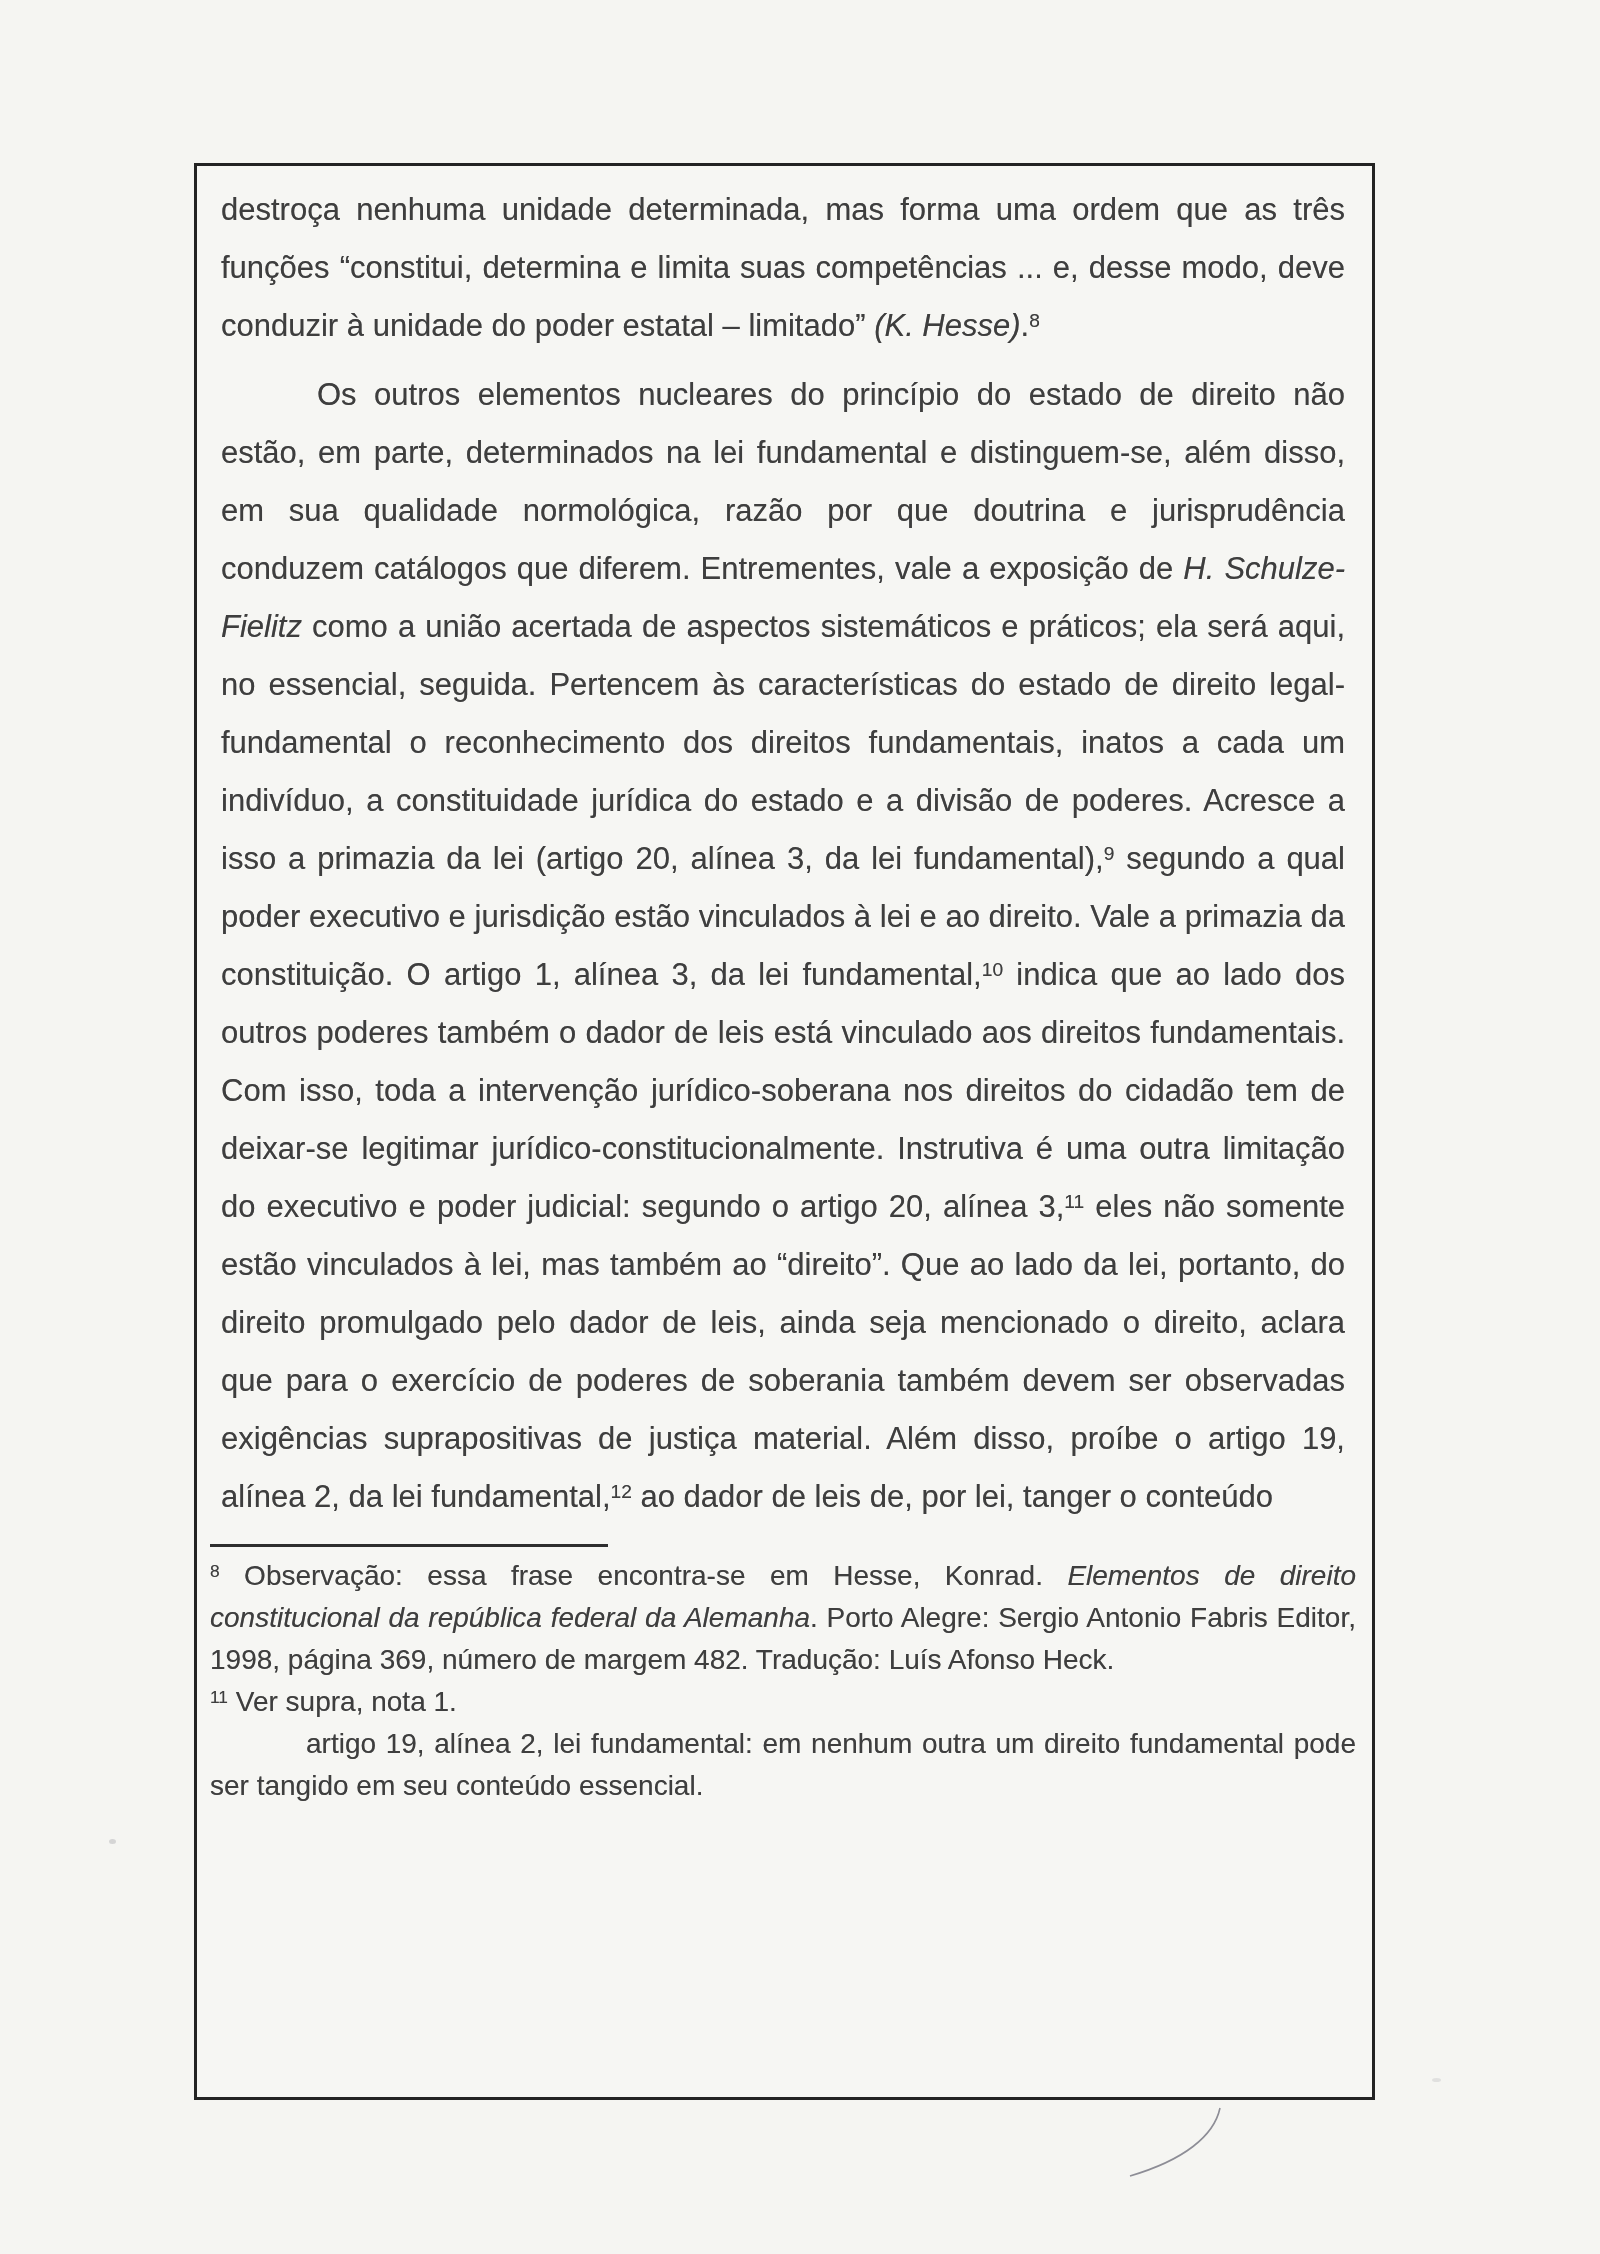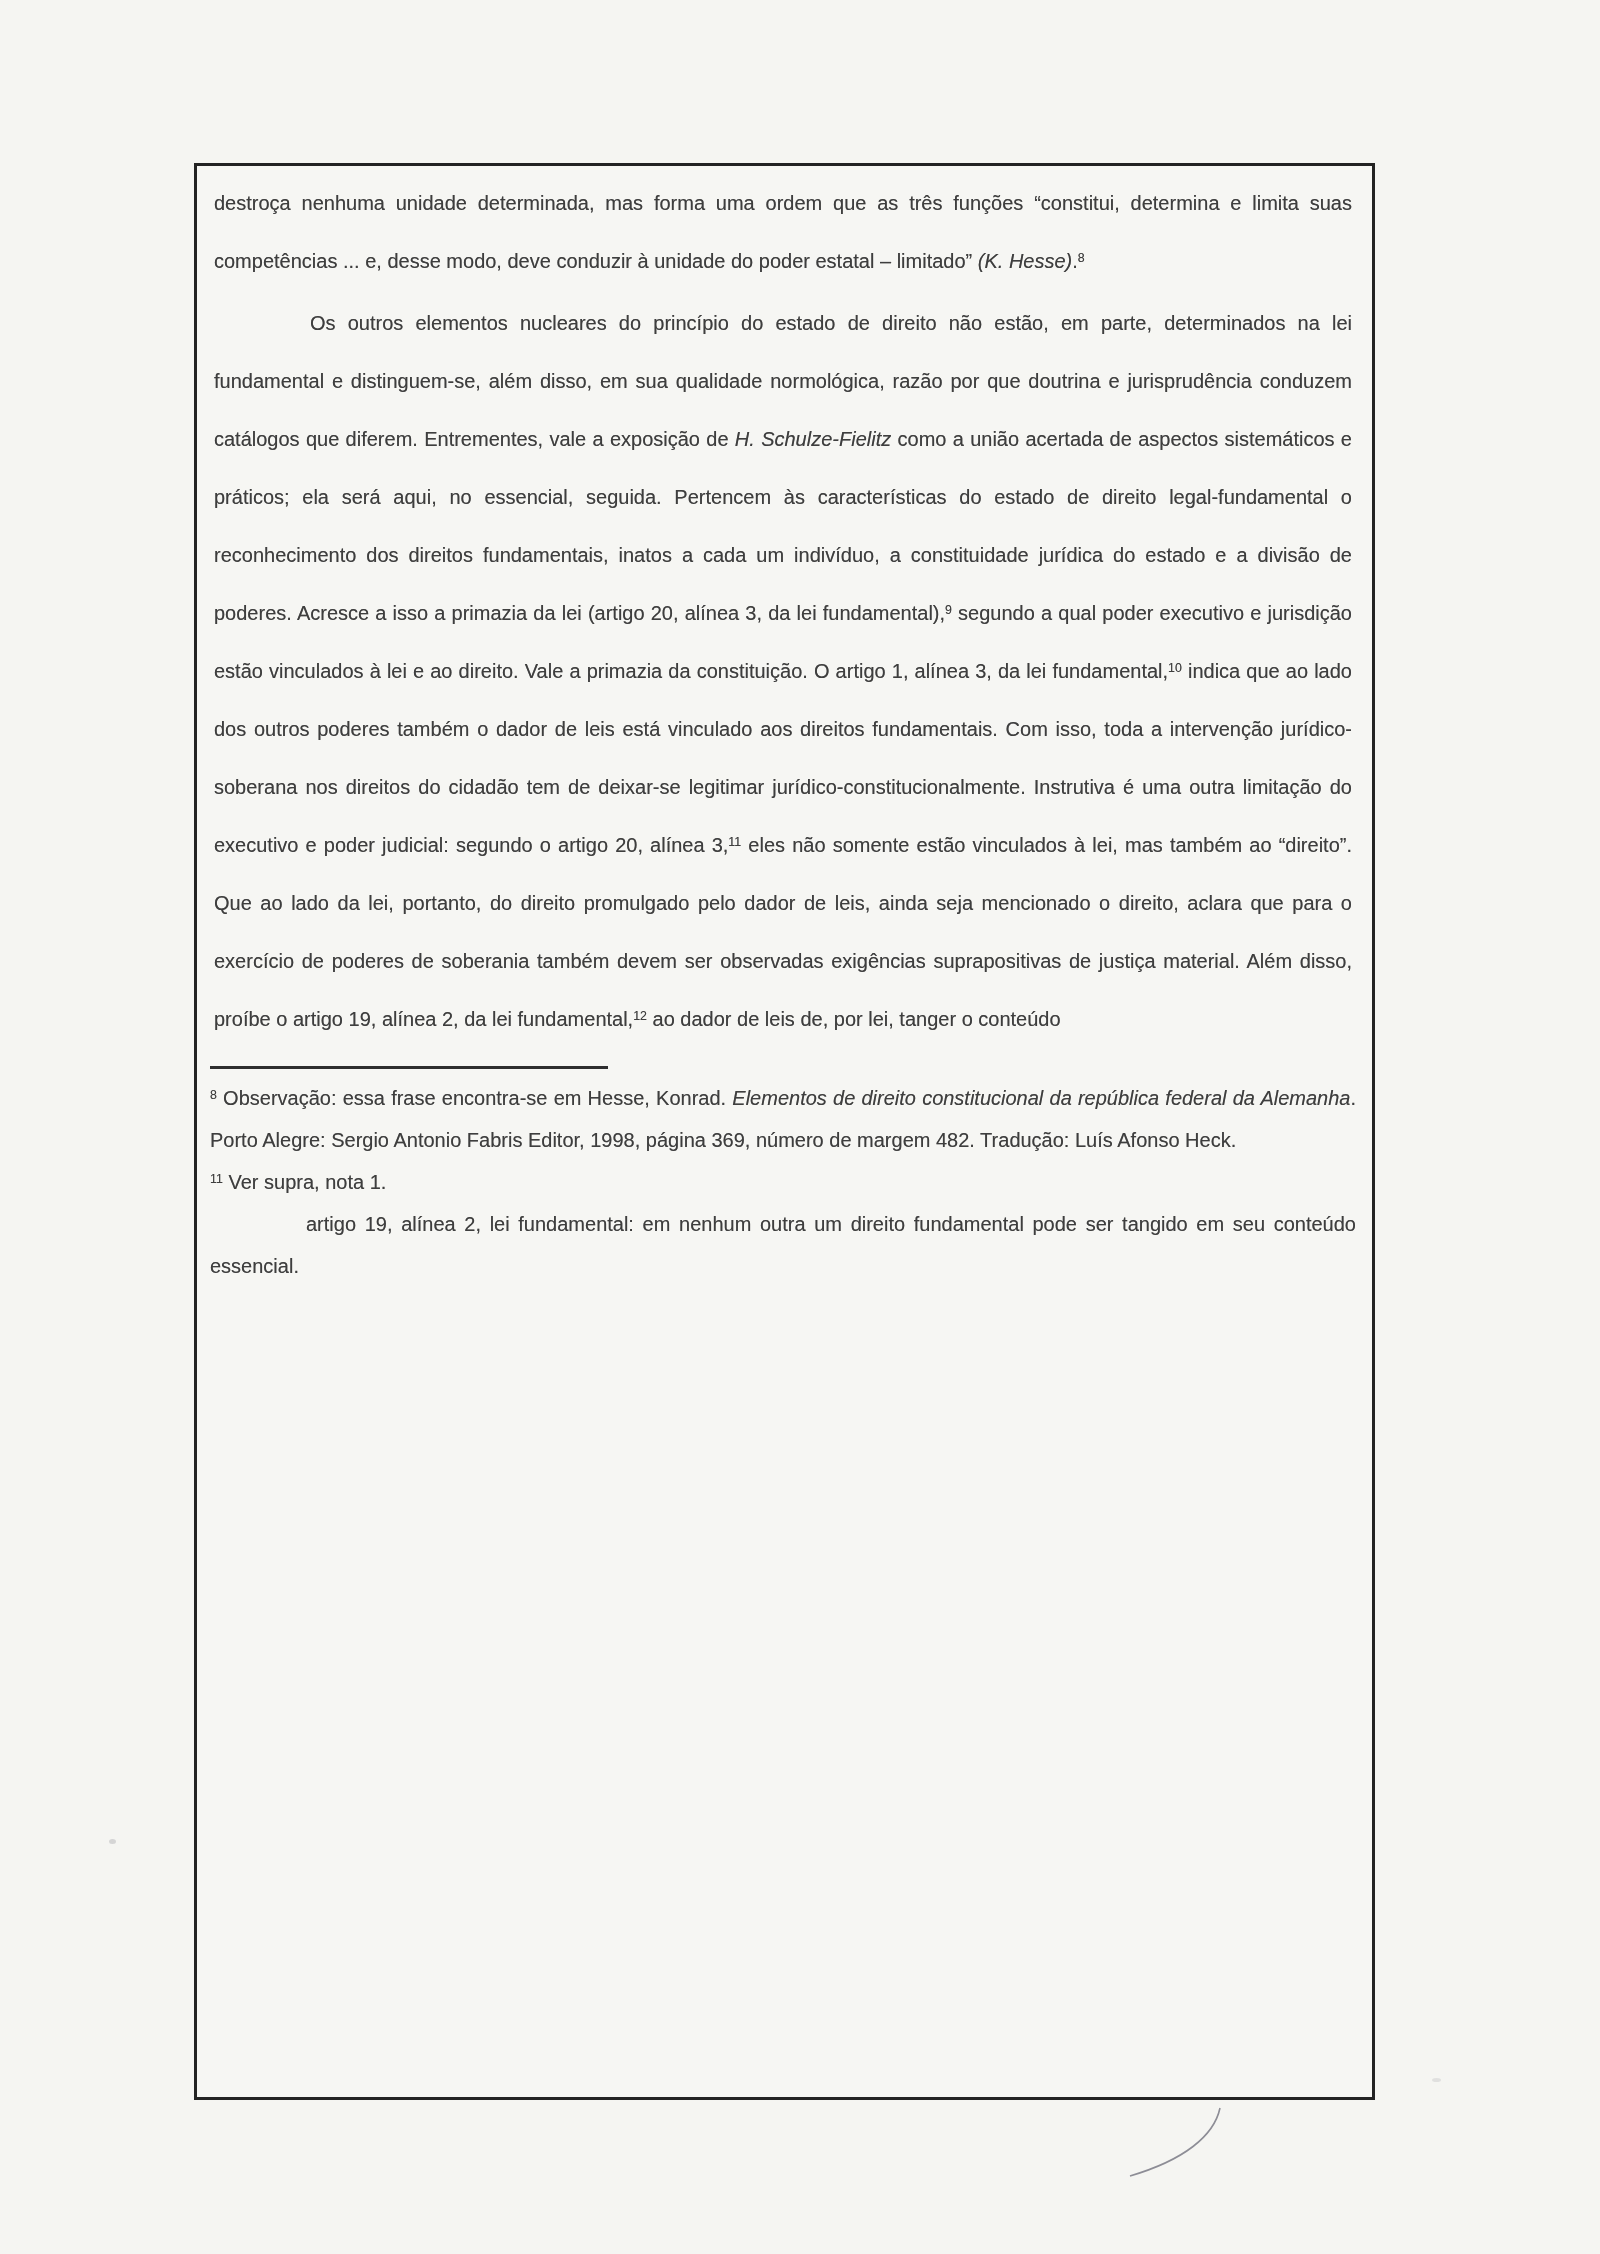--- a/index.html
+++ b/index.html
@@ -12,30 +12,30 @@
   }
   .frame{
     position:absolute;left:194px;top:163px;width:1181px;height:1937px;
     border:3px solid #232323;box-sizing:border-box;background:#f6f6f3;
   }
   .text-col{
     position:absolute;left:0;top:0;right:0;
     padding:4px 16px 0 13px;
   }
   .par{
-    font-size:20px;line-height:58px;text-align:justify;
-    margin:4px;color:#3e3e3e;text-shadow:0 0 0.6px rgba(62,62,62,.55);
+    font-size:31px;line-height:58px;text-align:justify;
+    margin:11px;color:#3e3e3e;text-shadow:0 0 0.6px rgba(62,62,62,.55);
   }
   .par.indent{text-indent:96px;}
   .fnsep{
     width:398px;border-top:3px solid #2e2e2e;height:0;
     margin:18px 0 8px 0;
   }
   .fn{
-    font-size:20px;line-height:42px;text-align:justify;
+    font-size:28px;line-height:42px;text-align:justify;
     margin:0;color:#3e3e3e;text-shadow:0 0 0.5px rgba(62,62,62,.5);
   }
   .fn.indent{text-indent:96px;}
   .it{font-style:italic;}
   .sup{font-size:.62em;line-height:0;position:relative;top:-.45em;}
   .scan-mark{position:absolute;left:1128px;top:2106px;}
   .speck{position:absolute;background:#b9b9bd;border-radius:50%;opacity:.55;}
   .speck.a{left:109px;top:1839px;width:7px;height:5px;}
   .speck.b{left:1432px;top:2078px;width:9px;height:4px;opacity:.35;}
 </style>

